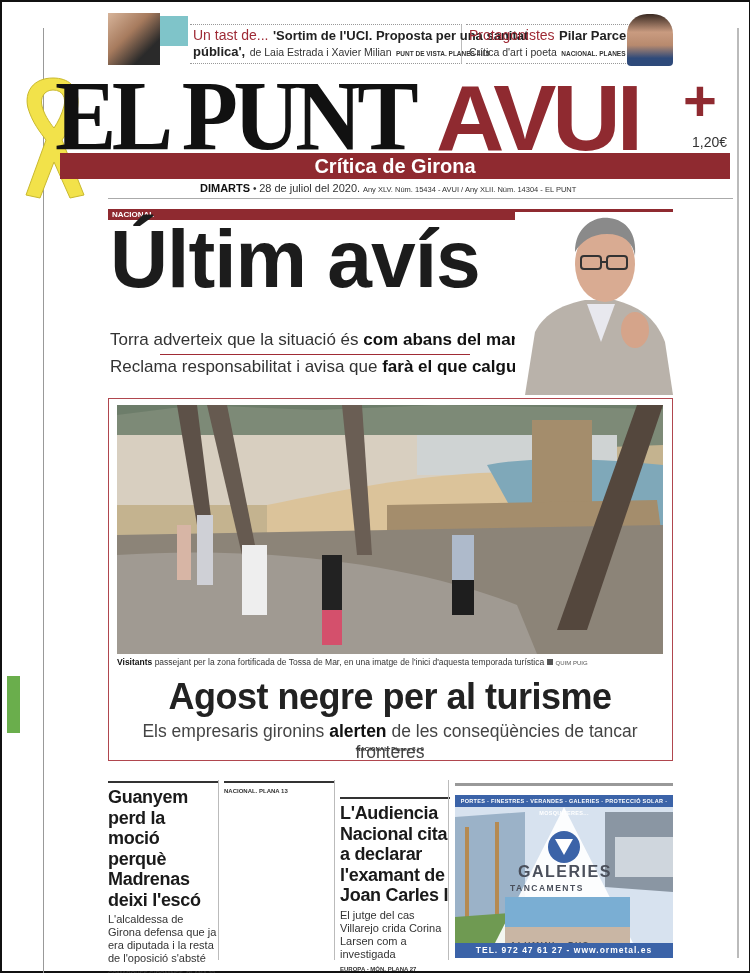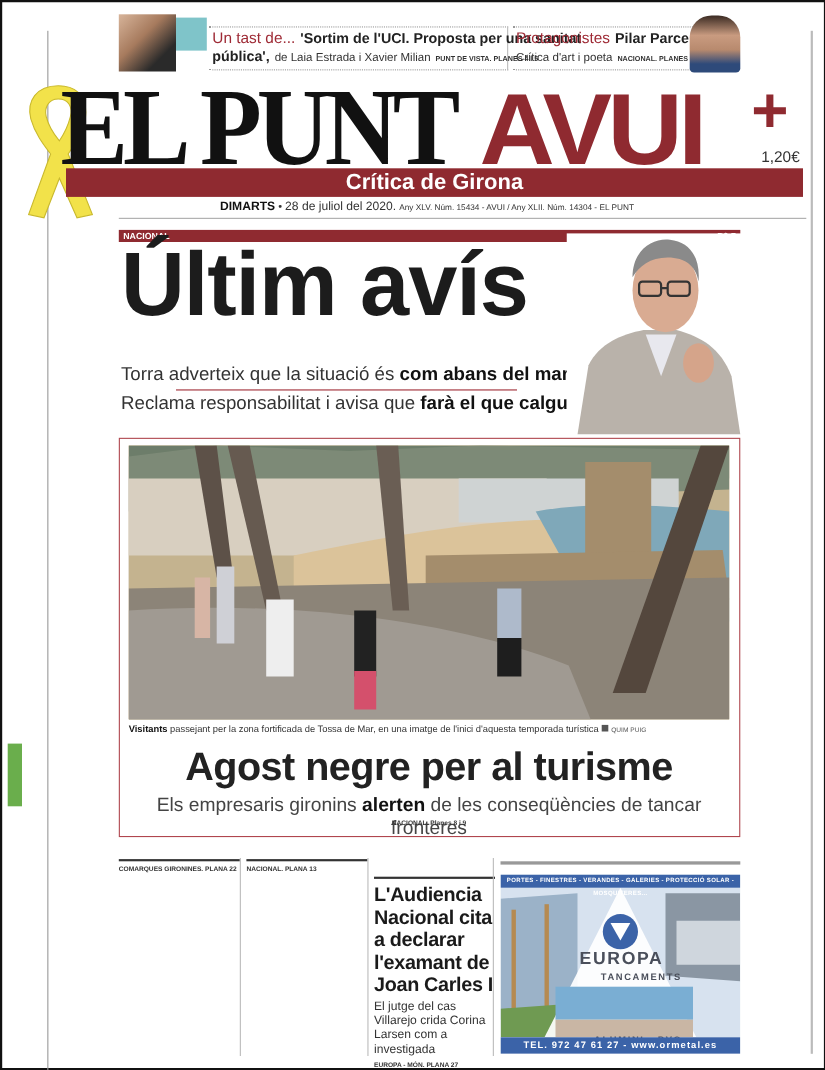--- a/index.html
+++ b/index.html
@@ -59,21 +59,21 @@
   .col p { font-size: 11px; line-height: 13px; color: #333; margin-top: 3px; }
   .col .ref { font-size: 6px; font-weight: bold; color: #333; margin-top: 5px; text-transform: uppercase; }
   .col-sep { position: absolute; top: 780px; width: 1px; height: 180px; background: #bbb; }
 
   
   .ad-rule { position: absolute; left: 455px; top: 783px; width: 218px; height: 3px; background: #999; }
   .ad { position: absolute; left: 455px; top: 795px; width: 218px; height: 163px; overflow: hidden; background: #eef1f6; }
   .ad-top { position: absolute; left: 0; top: 0; width: 218px; height: 12px; background: #3b63a8; color: #fff; font-size: 5.5px; font-weight: bold; line-height: 12px; text-align: center; letter-spacing: 0.3px; }
   .ad-bottom { position: absolute; left: 0; bottom: 0; width: 218px; height: 15px; background: #3b63a8; color: #fff; font-size: 8.5px; font-weight: bold; line-height: 15px; text-align: center; letter-spacing: 1px; }
   .ad-brand { position: absolute; left: 55px; top: 68px; width: 110px; text-align: center; font-size: 16px; font-weight: bold; color: #4a4f5b; letter-spacing: 1.5px; }
-  .ad-line { position: absolute; left: 55px; width: 110px; text-align: right; font-size: 8.5px; font-weight: bold; color: #4a4f5b; letter-spacing: 1.5px; }
+  .ad-line { position: absolute; left: 55px; width: 110px; text-align: left; font-size: 8.5px; font-weight: bold; color: #4a4f5b; letter-spacing: 1.5px; }
 </style>
 </head>
 <body>
 
 <div class="frame"></div>
 <div class="vline-left"></div>
 <div class="vline-right"></div>
 <div class="green-tab"></div>
 
 <div>
@@ -173,20 +173,22 @@
   <b>Visitants</b><span> passejant per la zona fortificada de Tossa de Mar, en una imatge de l'inici d'aquesta temporada turística </span><span style="display:inline-block;width:6px;height:6px;background:#555;margin-right:3px;"></span><span class="credit">QUIM PUIG</span>
 </div>
 <div class="h2">Agost negre per al turisme</div>
 <div class="h2-sub">
   <span>Els empresaris gironins </span><b>alerten</b><span> de les conseqüències de tancar fronteres</span>
 </div>
 <div class="h2-ref">NACIONAL. Planes 8 i 9</div>
 
 <div class="col" style="left:108px;">
   <div class="topline"></div>
+  <h3>Guanyem perd la moció perquè Madrenas deixi l'escó</h3>
+  <p>L'alcaldessa de Girona defensa que ja era diputada i la resta de l'oposició s'absté</p>
   <div class="ref">COMARQUES GIRONINES. Plana 22</div>
 </div>
 <div class="col-sep" style="left:218px;"></div>
 <div class="col" style="left:224px;">
   <div class="topline"></div>
   <div class="ref">NACIONAL. Plana 13</div>
 </div>
 <div class="col-sep" style="left:334px;"></div>
 <div class="col" style="left:340px;margin-top:16px;">
   <div class="topline"></div>
@@ -206,17 +208,17 @@
     <path d="M0 110 L70 105 L70 136 L0 136 Z" fill="#6f9a52"></path>
     <path d="M150 5 L218 5 L218 85 L150 80 Z" fill="#8a96a3"></path>
     <path d="M160 30 L218 30 L218 70 L160 70 Z" fill="#cfd6dd"></path>
     <path d="M40 136 L109 0 L178 136 Z" fill="#ffffff" opacity="0.92"></path>
     <rect x="50" y="90" width="125" height="30" fill="#7aaed3"></rect>
     <rect x="50" y="120" width="125" height="16" fill="#c9b6a4"></rect>
     <circle cx="109" cy="40" r="16" fill="#3b63a8"></circle>
     <path d="M100 32 L118 32 L109 48 Z" fill="#ffffff"></path>
   </svg>
   <div class="ad-top">PORTES - FINESTRES - VERANDES - GALERIES - PROTECCIÓ SOLAR - MOSQUITERES...</div>
-  <div class="ad-brand">EUROPA</div>
+  <div class="ad-brand">GALERIES</div>
   <div class="ad-line" style="top:88px;">TANCAMENTS</div>
   <div class="ad-line" style="top:113px;margin-top:32px;">ALUMINI - PVC</div>
   <div class="ad-bottom">TEL. 972 47 61 27  -  www.ormetal.es</div>
 </div>
 
 </body></html>

